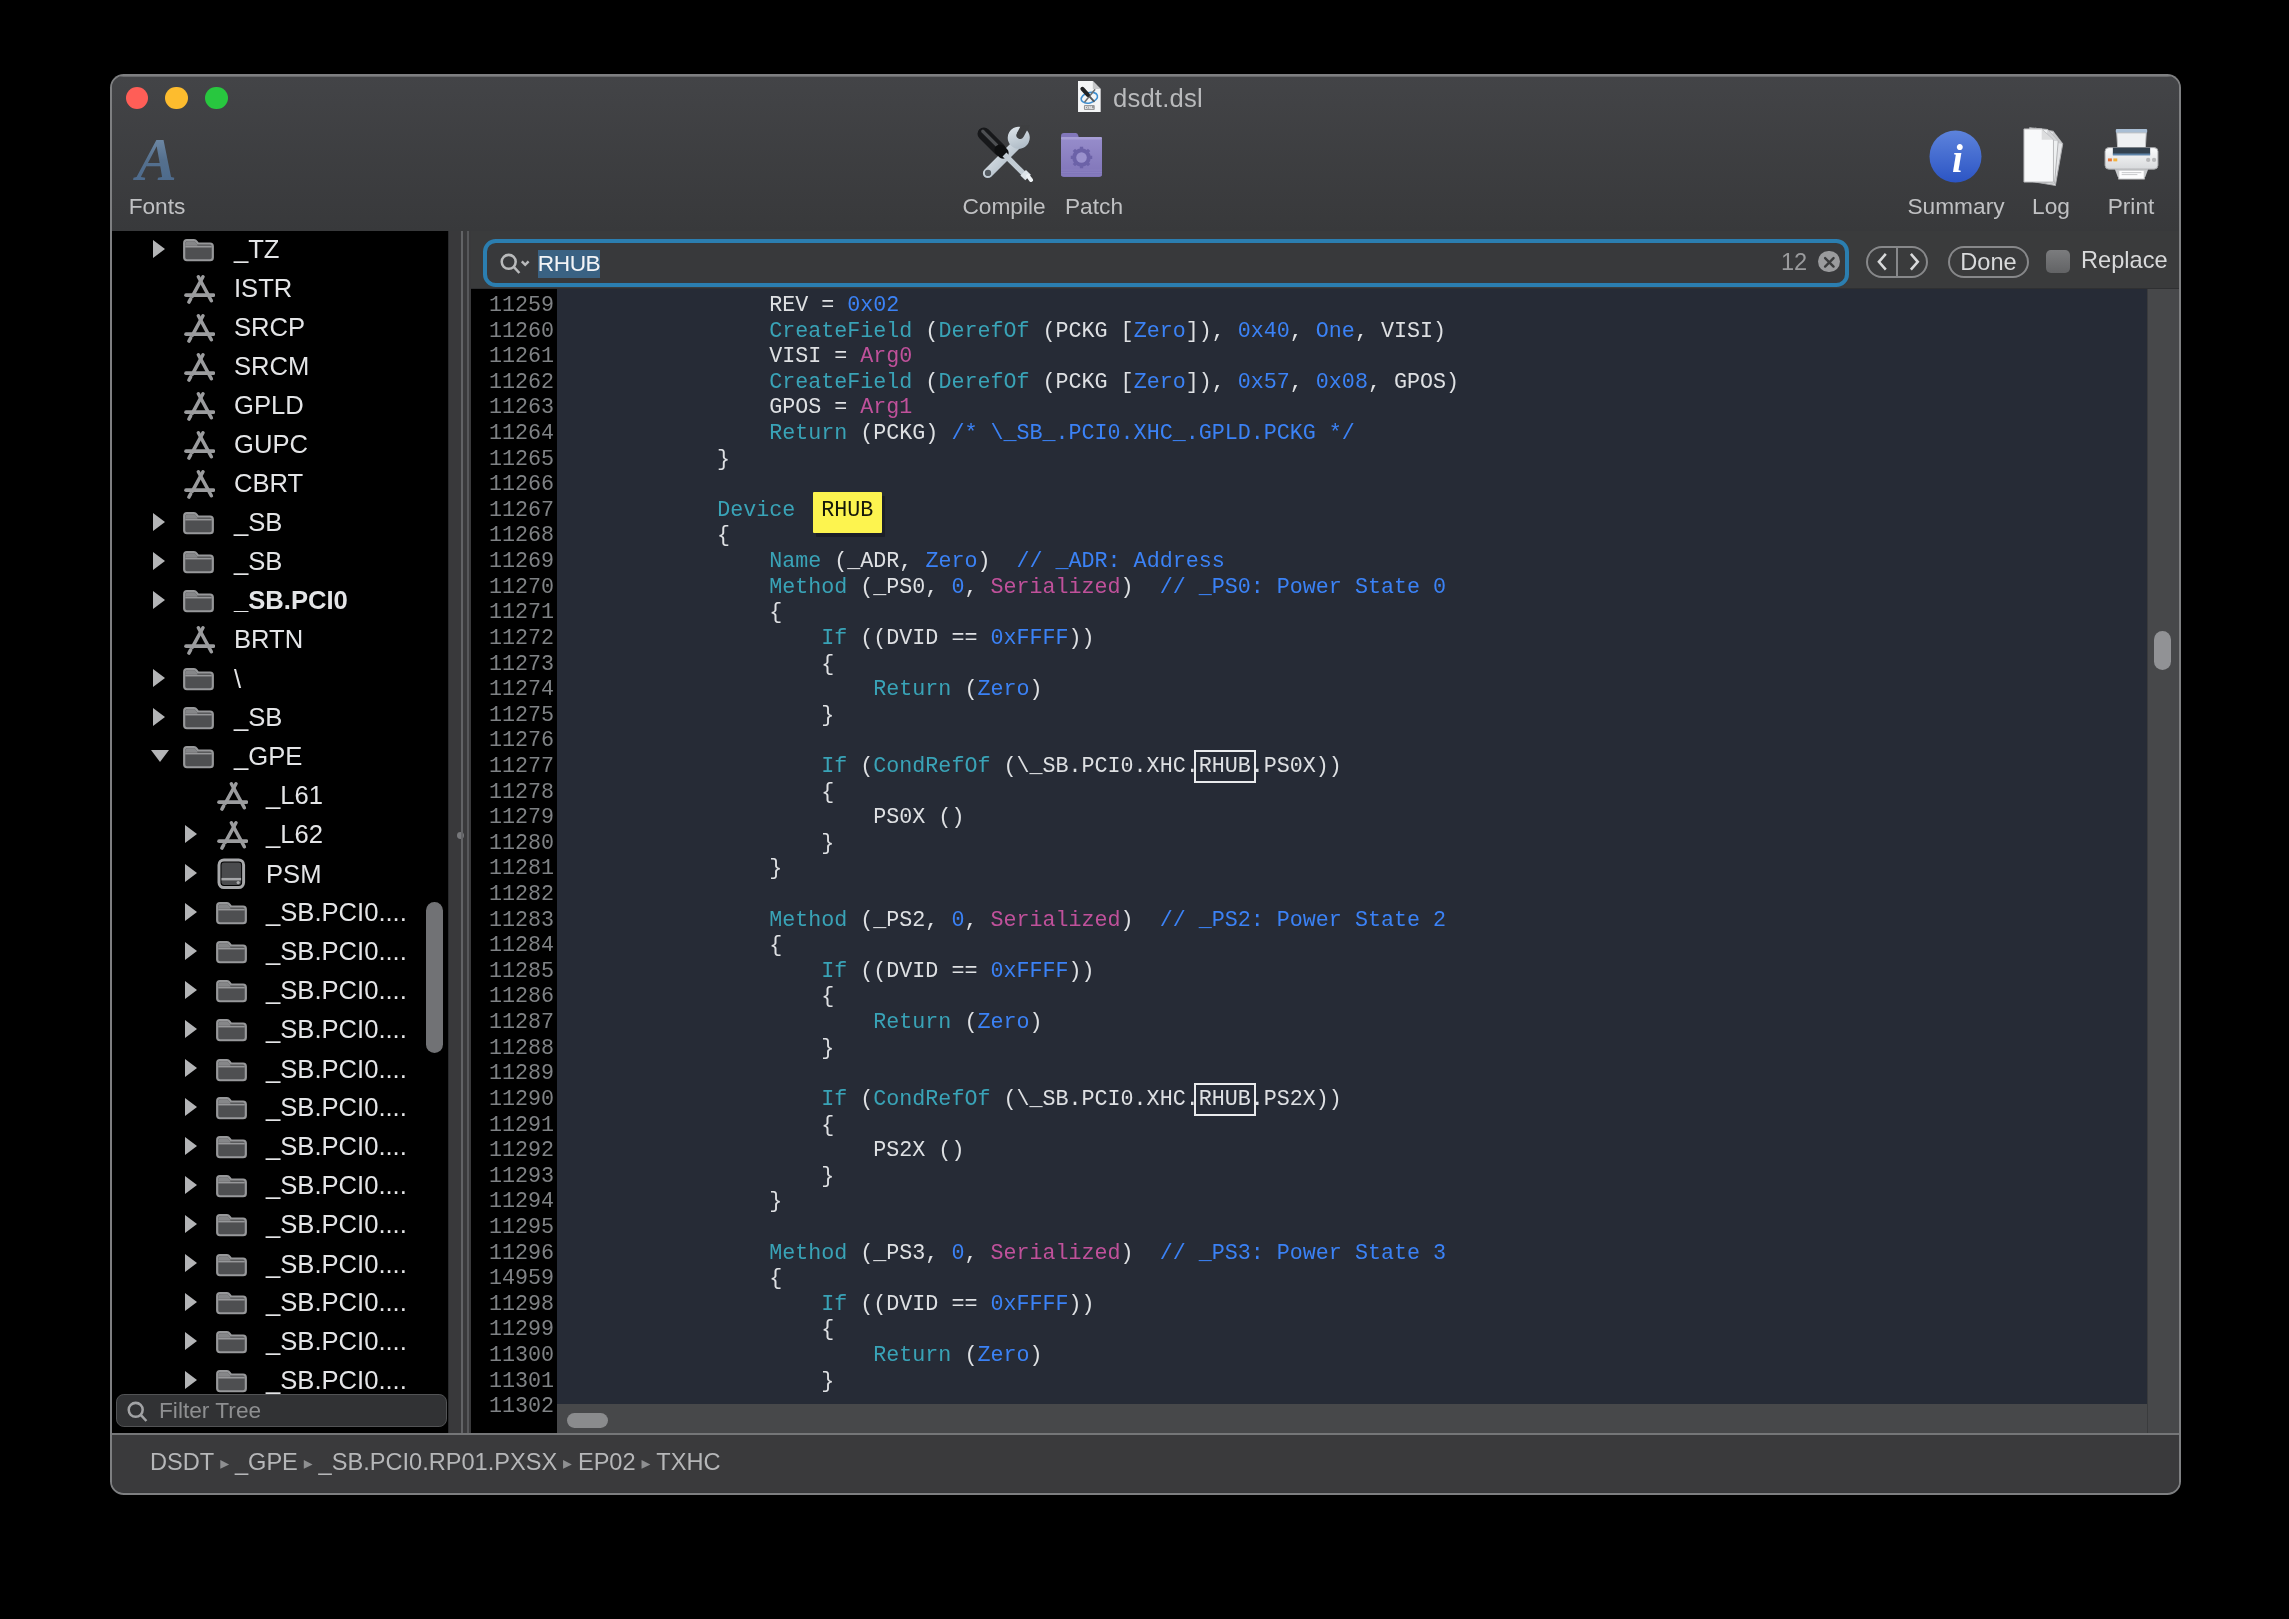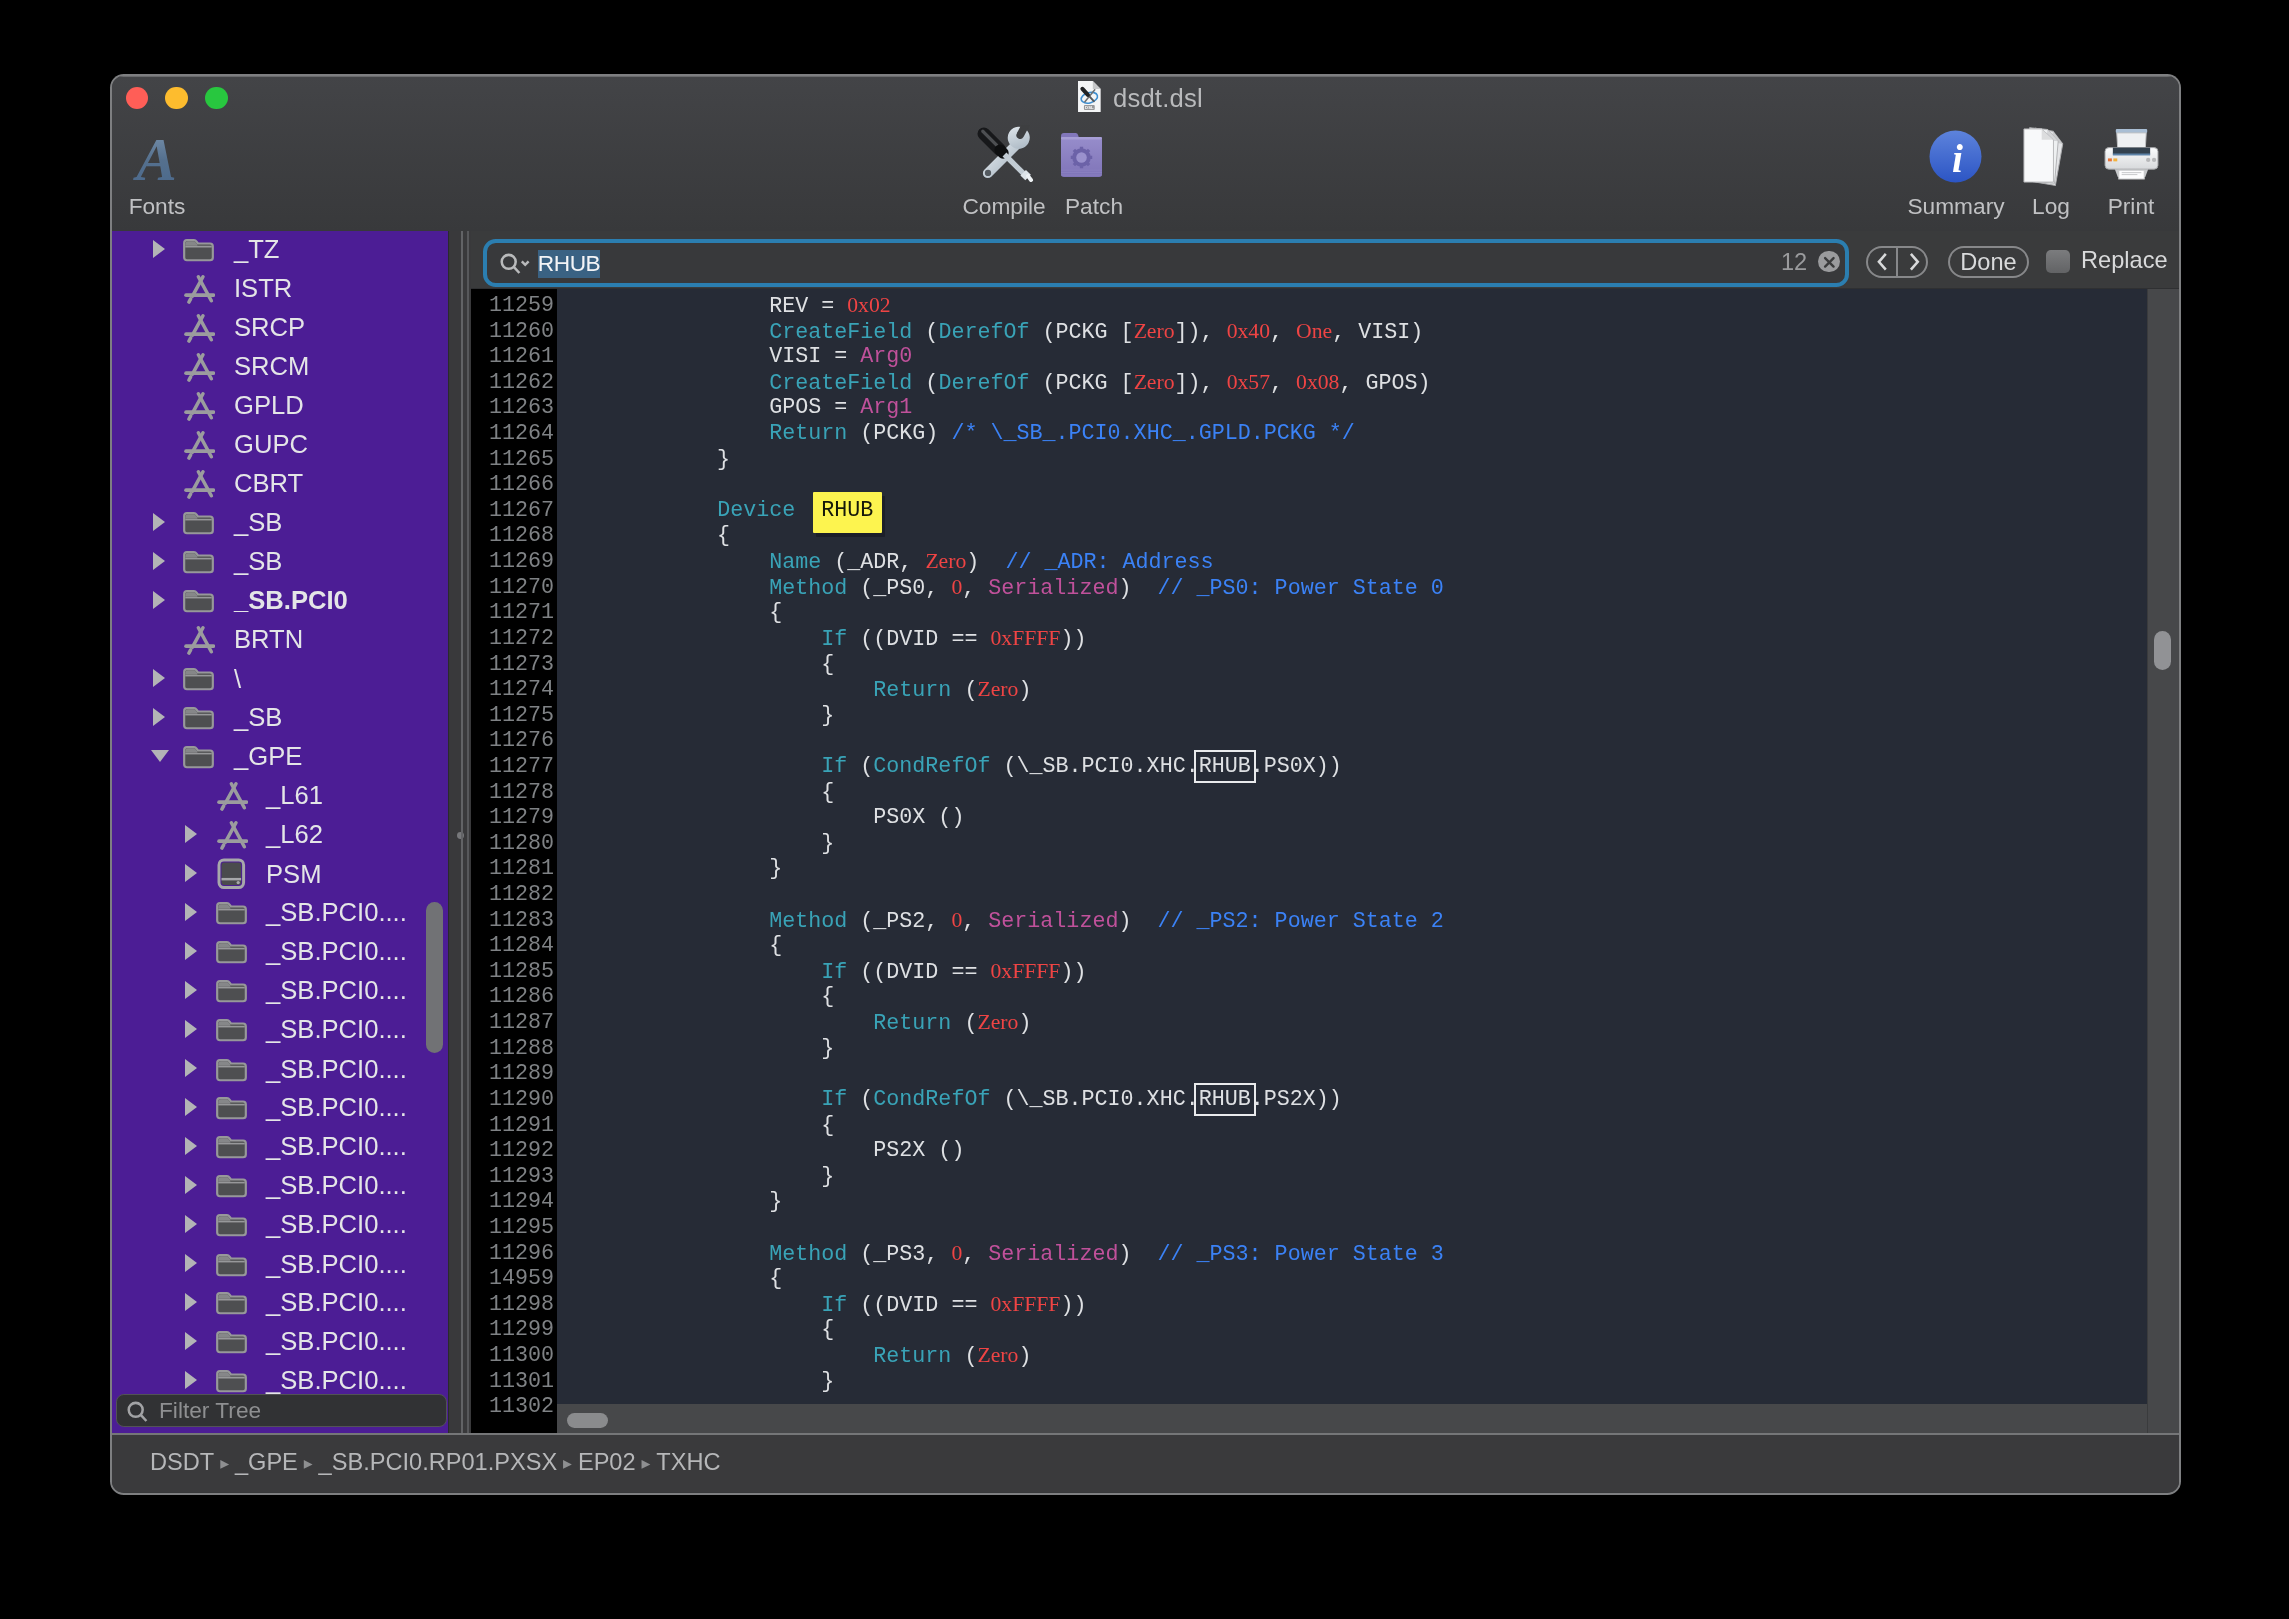--- a/index.html
+++ b/index.html
@@ -2,30 +2,30 @@
 <html><head><meta charset="utf-8"><style>
 html,body{margin:0;padding:0;background:#000;width:2289px;height:1619px;overflow:hidden;}
 *{box-sizing:border-box;} body{font-family:"Liberation Sans",sans-serif;}
 #win{position:absolute;left:112px;top:76px;width:2067px;height:1417px;border-radius:11.8px;overflow:hidden;background:#37383a;box-shadow:0 0 0 2px #7e7f81;}
 .abs{position:absolute;}
 #chrome{position:absolute;left:0;top:0;width:100%;height:155px;background:linear-gradient(#434447,#38393b);}
 #chrome::before{content:"";position:absolute;left:0;top:0;width:100%;height:1px;background:#6a6b6d;}
 .tl{position:absolute;top:10.8px;width:22.7px;height:22.7px;border-radius:50%;}
 .tbl{position:absolute;top:117px;font-size:22.7px;color:#c0c1c3;transform:translateX(-50%);white-space:nowrap;}
 #findbar{position:absolute;left:359px;top:155px;width:1708px;height:58px;background:#3a3b3c;border-bottom:1px solid #2f3032;}
-#sidebar{position:absolute;left:0;top:155px;width:336px;height:1203px;background:#4c1d95;}
+#sidebar{position:absolute;left:0;top:155px;width:336px;height:1203px;background:#000000;}
 #sidebar::after{content:"";position:absolute;right:-1px;top:0;width:1px;height:100%;background:#2a2b2d;}
 #splitter{position:absolute;left:337px;top:155px;width:21.7px;height:1203px;background:#39393b;}
 #splitter::after{content:"";position:absolute;left:7.9px;top:601px;width:6.9px;height:6.9px;border-radius:50%;background:#77787b;}
 .row{position:absolute;display:flex;align-items:center;color:#e4e5e7;font-size:25.6px;white-space:nowrap;}
 #gutter{position:absolute;left:359px;top:213px;width:87px;height:1145px;background:#000000;overflow:hidden;}
 #code{position:absolute;left:445px;top:213px;width:1590px;height:1115px;background:#262b36;overflow:hidden;}
 .ln{position:absolute;right:3.9px;height:25.6px;line-height:25.6px;font-family:"Liberation Mono",monospace;font-size:21.7px;color:#7f8285;}
 .cl{position:absolute;left:56px;height:25.6px;line-height:25.6px;font-family:"Liberation Mono",monospace;font-size:21.7px;color:#dee0e3;white-space:pre;}
-.k{color:#39a3b7;} .n{color:#ef4444;font-family:Liberation Serif, serif;} .a{color:#c0519b;} .c{color:#3b82f6;}
+.k{color:#39a3b7;} .n{color:#3b82f6;} .a{color:#c0519b;} .c{color:#3b82f6;}
 .hl{background:#fdf44f;color:#16180a;border-radius:1px;padding:5.9px 8.4px 9.9px;margin:0 -8.4px;box-shadow:3px 3.9px 0 rgba(18,20,28,.5);}
 .bx{box-shadow:0 0 0 2px #e9eaec;padding:2px 3px;margin:0 -3px;}
 #vtrack{position:absolute;left:2035px;top:213px;width:31.5px;height:1145px;background:#47484a;border-left:1px solid #3a3b3d;}
 #vpill{position:absolute;left:2042px;top:555px;width:16.7px;height:39px;border-radius:8.9px;background:#919295;}
 #htrack{position:absolute;left:445px;top:1328px;width:1590px;height:29.6px;background:#47484a;}
 #hpill{position:absolute;left:455px;top:1337px;width:41px;height:14.8px;border-radius:7.4px;background:#8a8b8d;}
 #status{position:absolute;left:0;top:1357px;width:100%;height:59px;background:#3a3a3c;border-top:2px solid #757678;font-size:23.6px;color:#b6b7b9;}
 .crumbsep{display:inline-block;margin:0 5.9px;color:#8e8f91;font-size:17.7px;position:relative;top:-1px;}
 </style></head><body>
 <div id="win">

